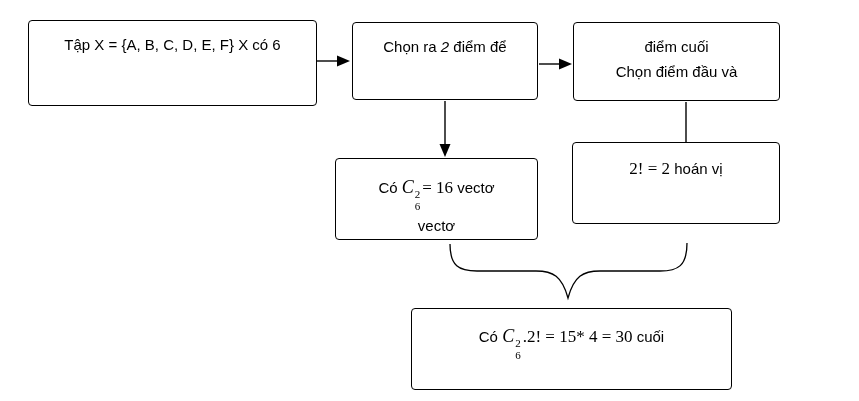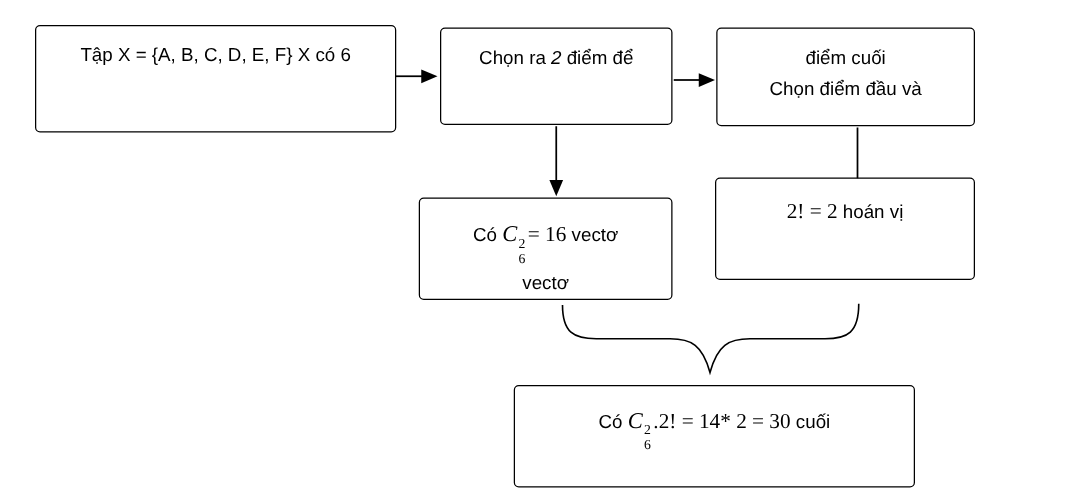--- a/index.html
+++ b/index.html
@@ -83,18 +83,18 @@
       <span>hoán vị</span>
     </div>
   </div>
 
   <div class="box b-result">
     <div class="ln">
       <span>Có</span>
       <span class="math"><span class="mvar">C</span><span class="mstack">
             <span>2</span>
             <span>6</span>
-          </span><span>.2! = 14* 2 = 30</span></span>
+          </span><span>.2! = 15* 4 = 30</span></span>
       <span>cuối</span>
     </div>
   </div>
 
 </div>
 
 </body></html>

